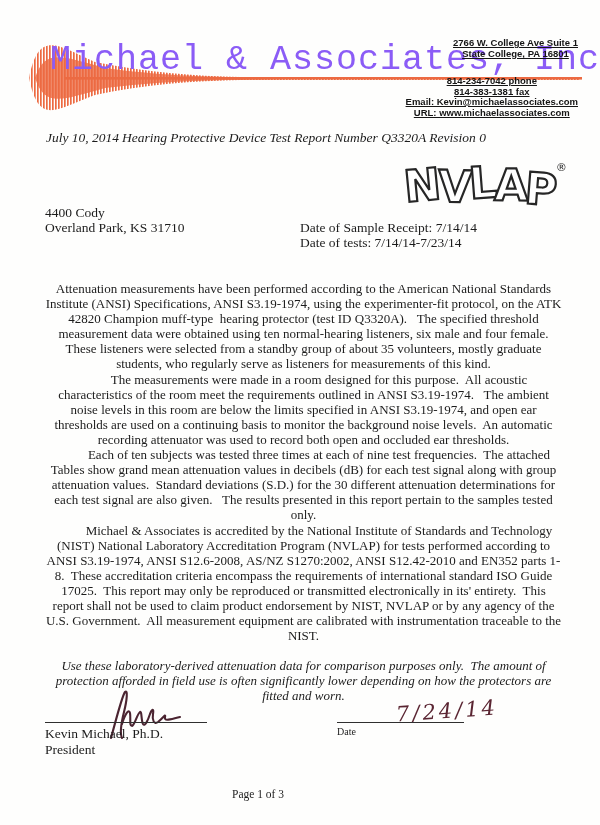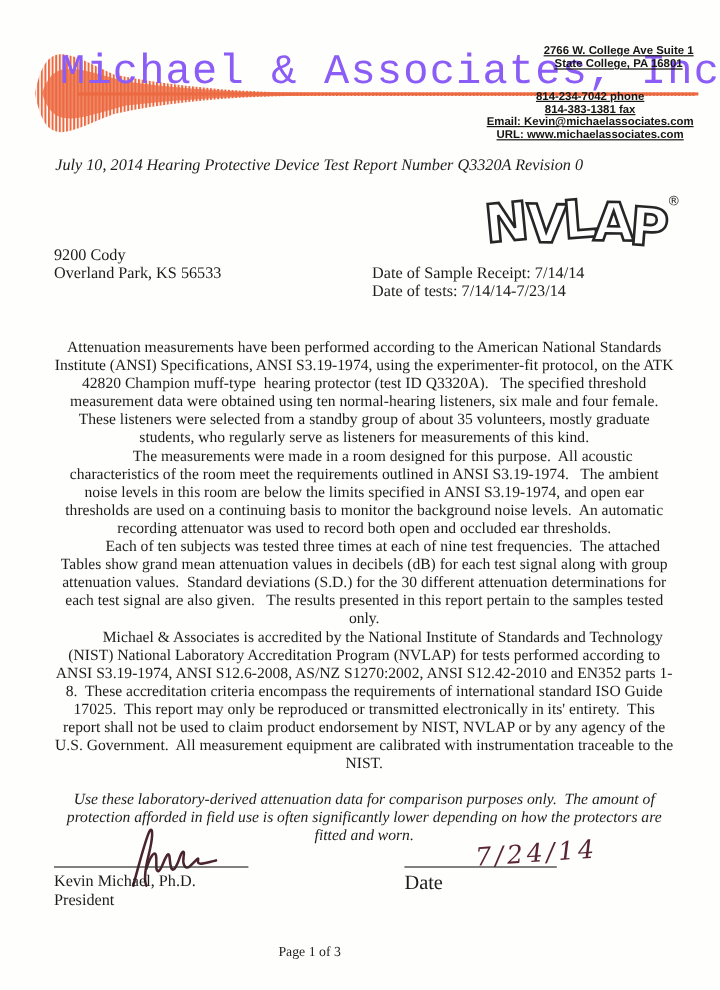--- a/index.html
+++ b/index.html
@@ -38,33 +38,33 @@
   .nvlap .lB{display:inline-block;transform:rotate(3deg);}
   .nvlap .lC{display:inline-block;transform:rotate(-3deg) translateY(-3px);}
   .nvlap .lD{display:inline-block;transform:rotate(2deg);}
   .nvlap .lE{display:inline-block;transform:rotate(6deg) translateY(5px);}
   .nvlap sup{
     font-size:11px;letter-spacing:0;-webkit-text-stroke:0px;
     color:#2a2a2a;vertical-align:28px;margin-left:2px;font-weight:normal;
   }
   
   .recipient{left:45px;top:205px;font-size:13.5px;line-height:15.3px;}
-  .testdates{left:310px;top:220px;font-size:13.5px;line-height:15.3px;}
+  .testdates{left:300px;top:220px;font-size:13.5px;line-height:15.3px;}
   
   .bodytext{
     left:45px;top:281px;width:517px;
     font-size:13px;line-height:15.1px;text-align:center;
   }
   .bodytext p{margin:0;text-indent:31px;white-space:pre-wrap;}
   .bodytext p.first{text-indent:0;}
   .bodytext p.disclaimer{text-indent:0;font-style:italic;margin-top:15px;}
   
   .sigline{height:0;border-top:1.6px solid #2f2f2f;}
   .signame{left:45px;top:726px;font-size:13.5px;line-height:16px;}
-  .datelabel{left:337px;top:726px;font-size:17px;}
+  .datelabel{left:337px;top:726px;font-size:10px;}
   .handdate{
     left:396px;top:699px;
     font-family:"DejaVu Serif", serif;font-style:italic;
     font-size:21px;letter-spacing:3px;color:#5a2532;
     transform:rotate(-4deg);white-space:nowrap;
   }
   .pagenum{left:232px;top:788px;font-size:11.5px;}
 </style>
 </head>
 <body>
@@ -98,22 +98,22 @@
 </div>
 
 <div class="abs reportrow" style="left:46px;">July 10, 2014</div>
 <div class="abs reportrow" style="left:122px;">Hearing Protective Device Test Report Number Q3320A Revision 0</div>
 
 <div class="abs nvlap">
   <span class="lA">N</span><span class="lB">V</span><span class="lC">L</span><span class="lD">A</span><span class="lE">P</span><sup>®</sup>
 </div>
 
 <div class="abs recipient">
-  <div>9200 Cody</div>
-  <div>Overland Park, KS 56533</div>
+  <div>4400 Cody</div>
+  <div>Overland Park, KS 31710</div>
 </div>
 <div class="abs testdates">
   <div>Date of Sample Receipt: 7/14/14</div>
   <div>Date of tests: 7/14/14-7/23/14</div>
 </div>
 
 <div class="abs bodytext">
   <p class="first">Attenuation measurements have been performed according to the American National Standards Institute (ANSI) Specifications, ANSI S3.19-1974, using the experimenter-fit protocol, on the ATK 42820 Champion muff-type  hearing protector (test ID Q3320A).   The specified threshold measurement data were obtained using ten normal-hearing listeners, six male and four female.  These listeners were selected from a standby group of about 35 volunteers, mostly graduate students, who regularly serve as listeners for measurements of this kind.</p>
   <p>The measurements were made in a room designed for this purpose.  All acoustic characteristics of the room meet the requirements outlined in ANSI S3.19-1974.   The ambient noise levels in this room are below the limits specified in ANSI S3.19-1974, and open ear thresholds are used on a continuing basis to monitor the background noise levels.  An automatic recording attenuator was used to record both open and occluded ear thresholds.</p>
   <p>Each of ten subjects was tested three times at each of nine test frequencies.  The attached Tables show grand mean attenuation values in decibels (dB) for each test signal along with group attenuation values.  Standard deviations (S.D.) for the 30 different attenuation determinations for each test signal are also given.   The results presented in this report pertain to the samples tested only.</p>

